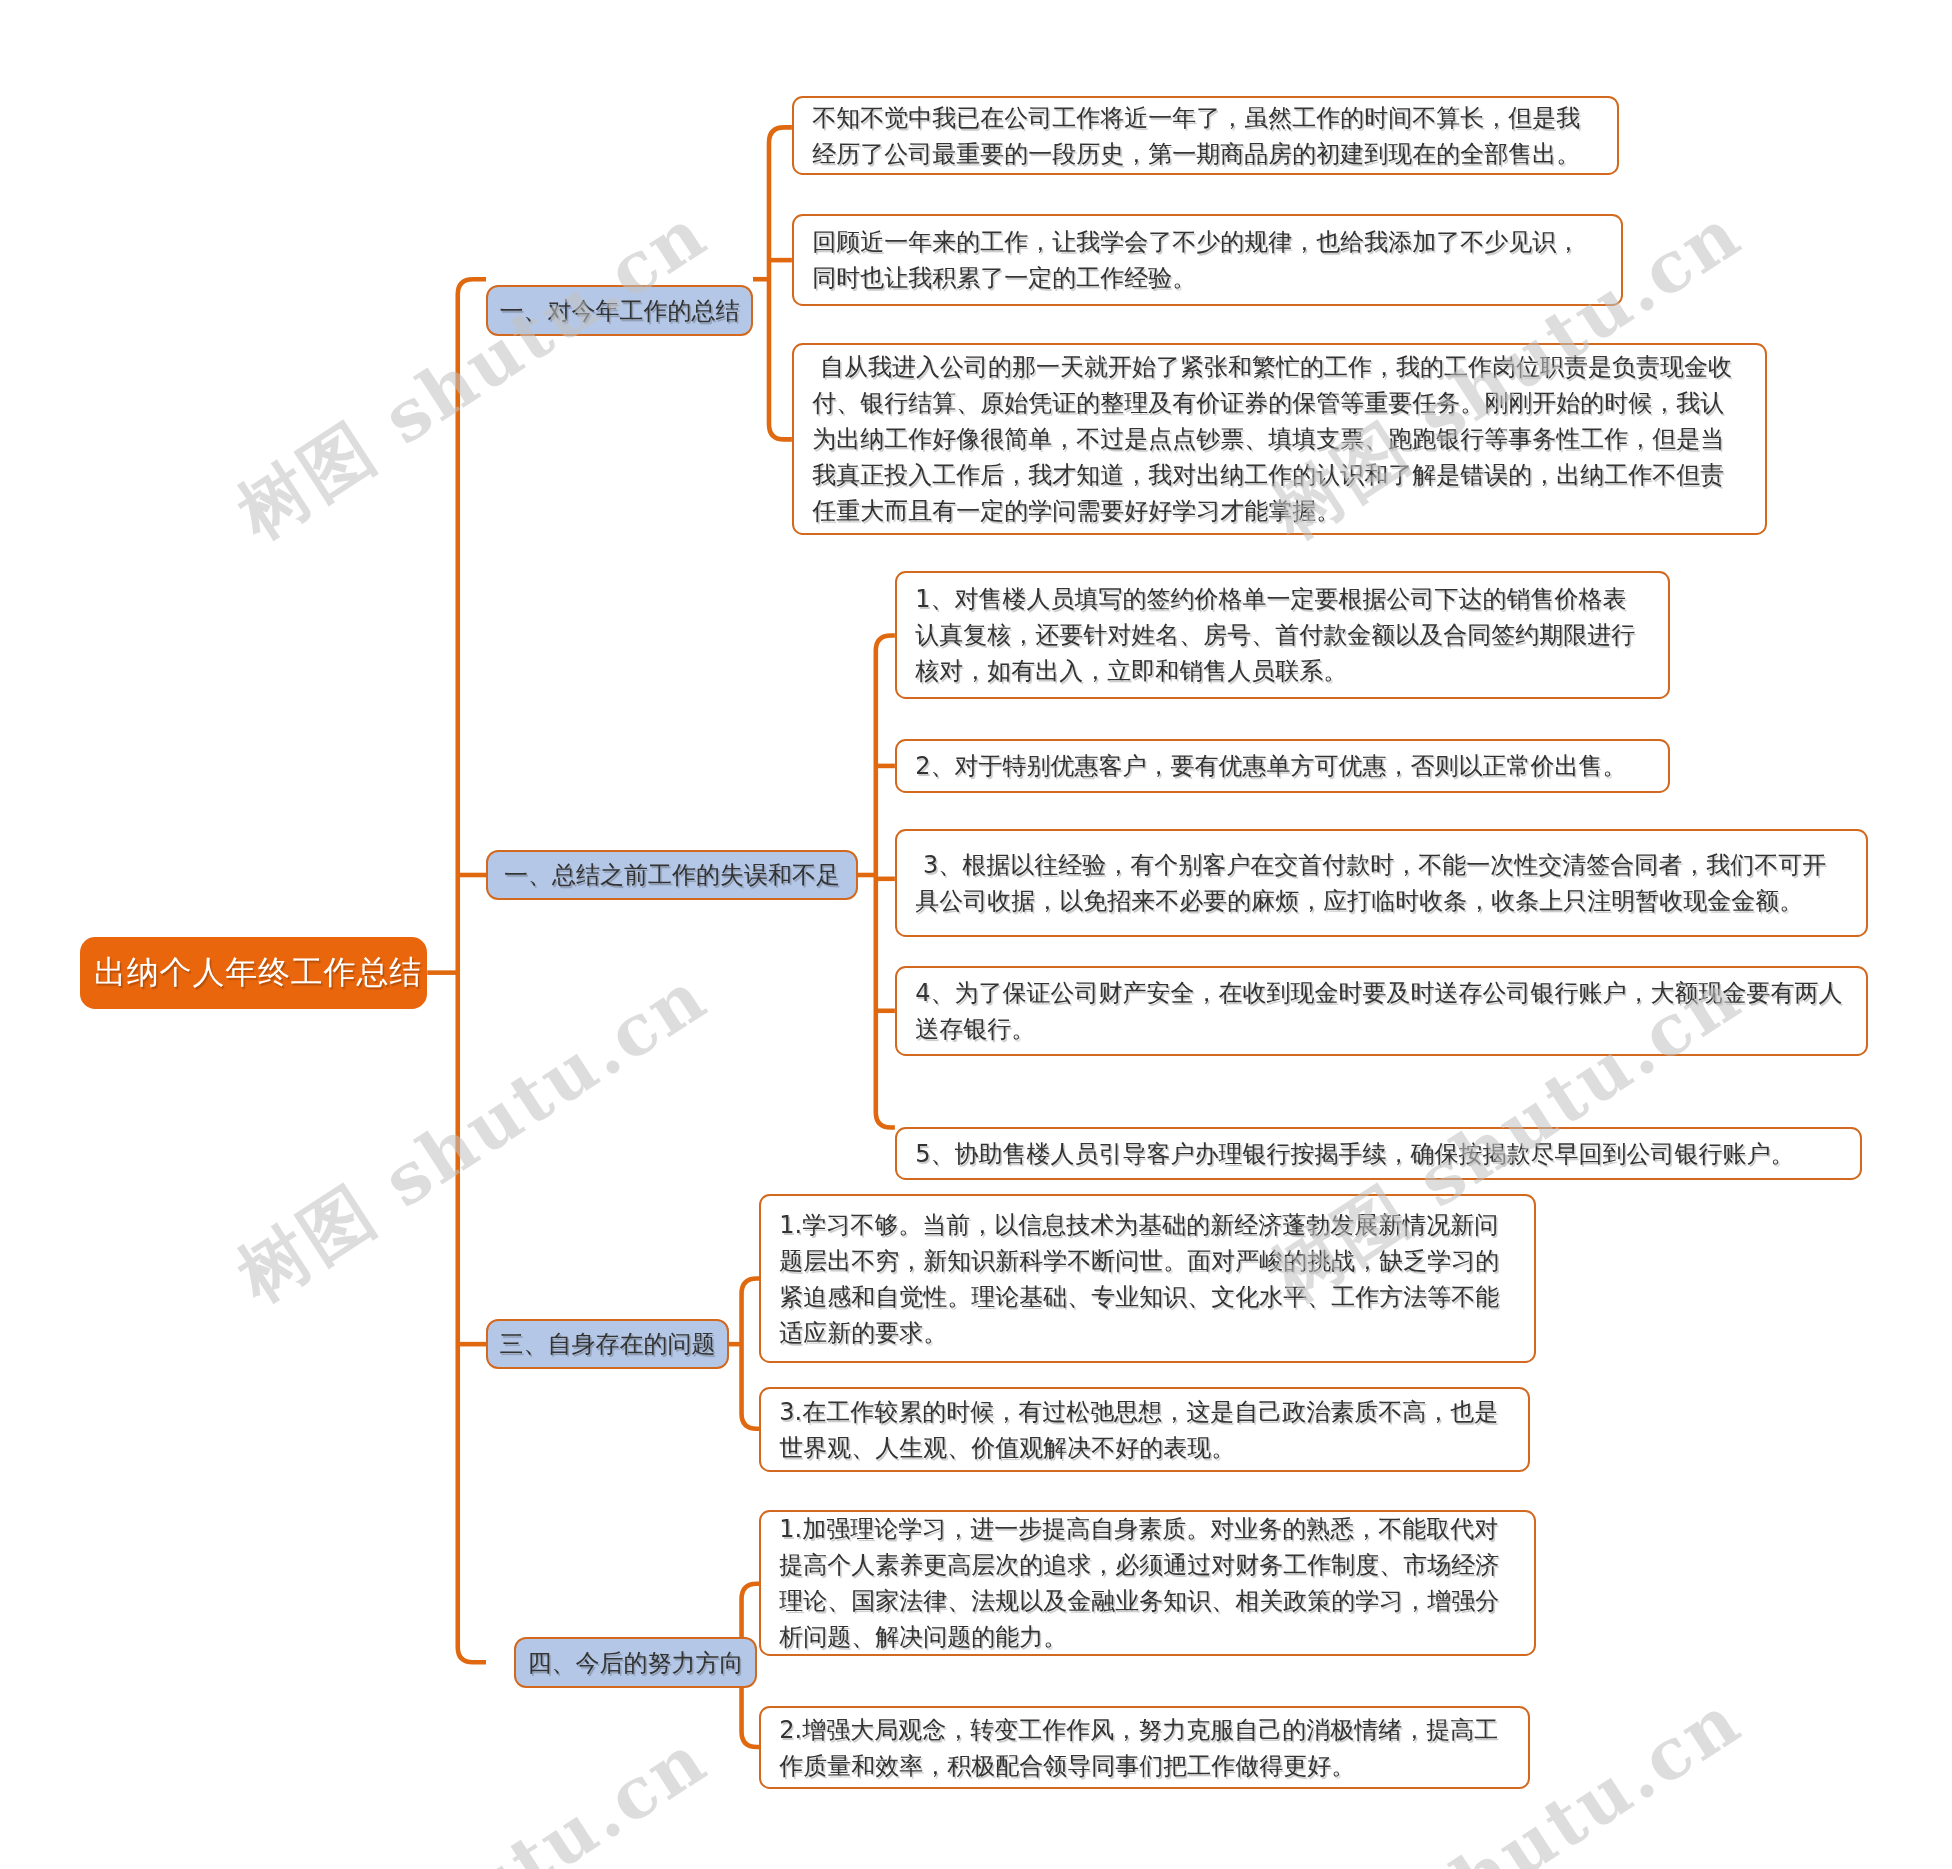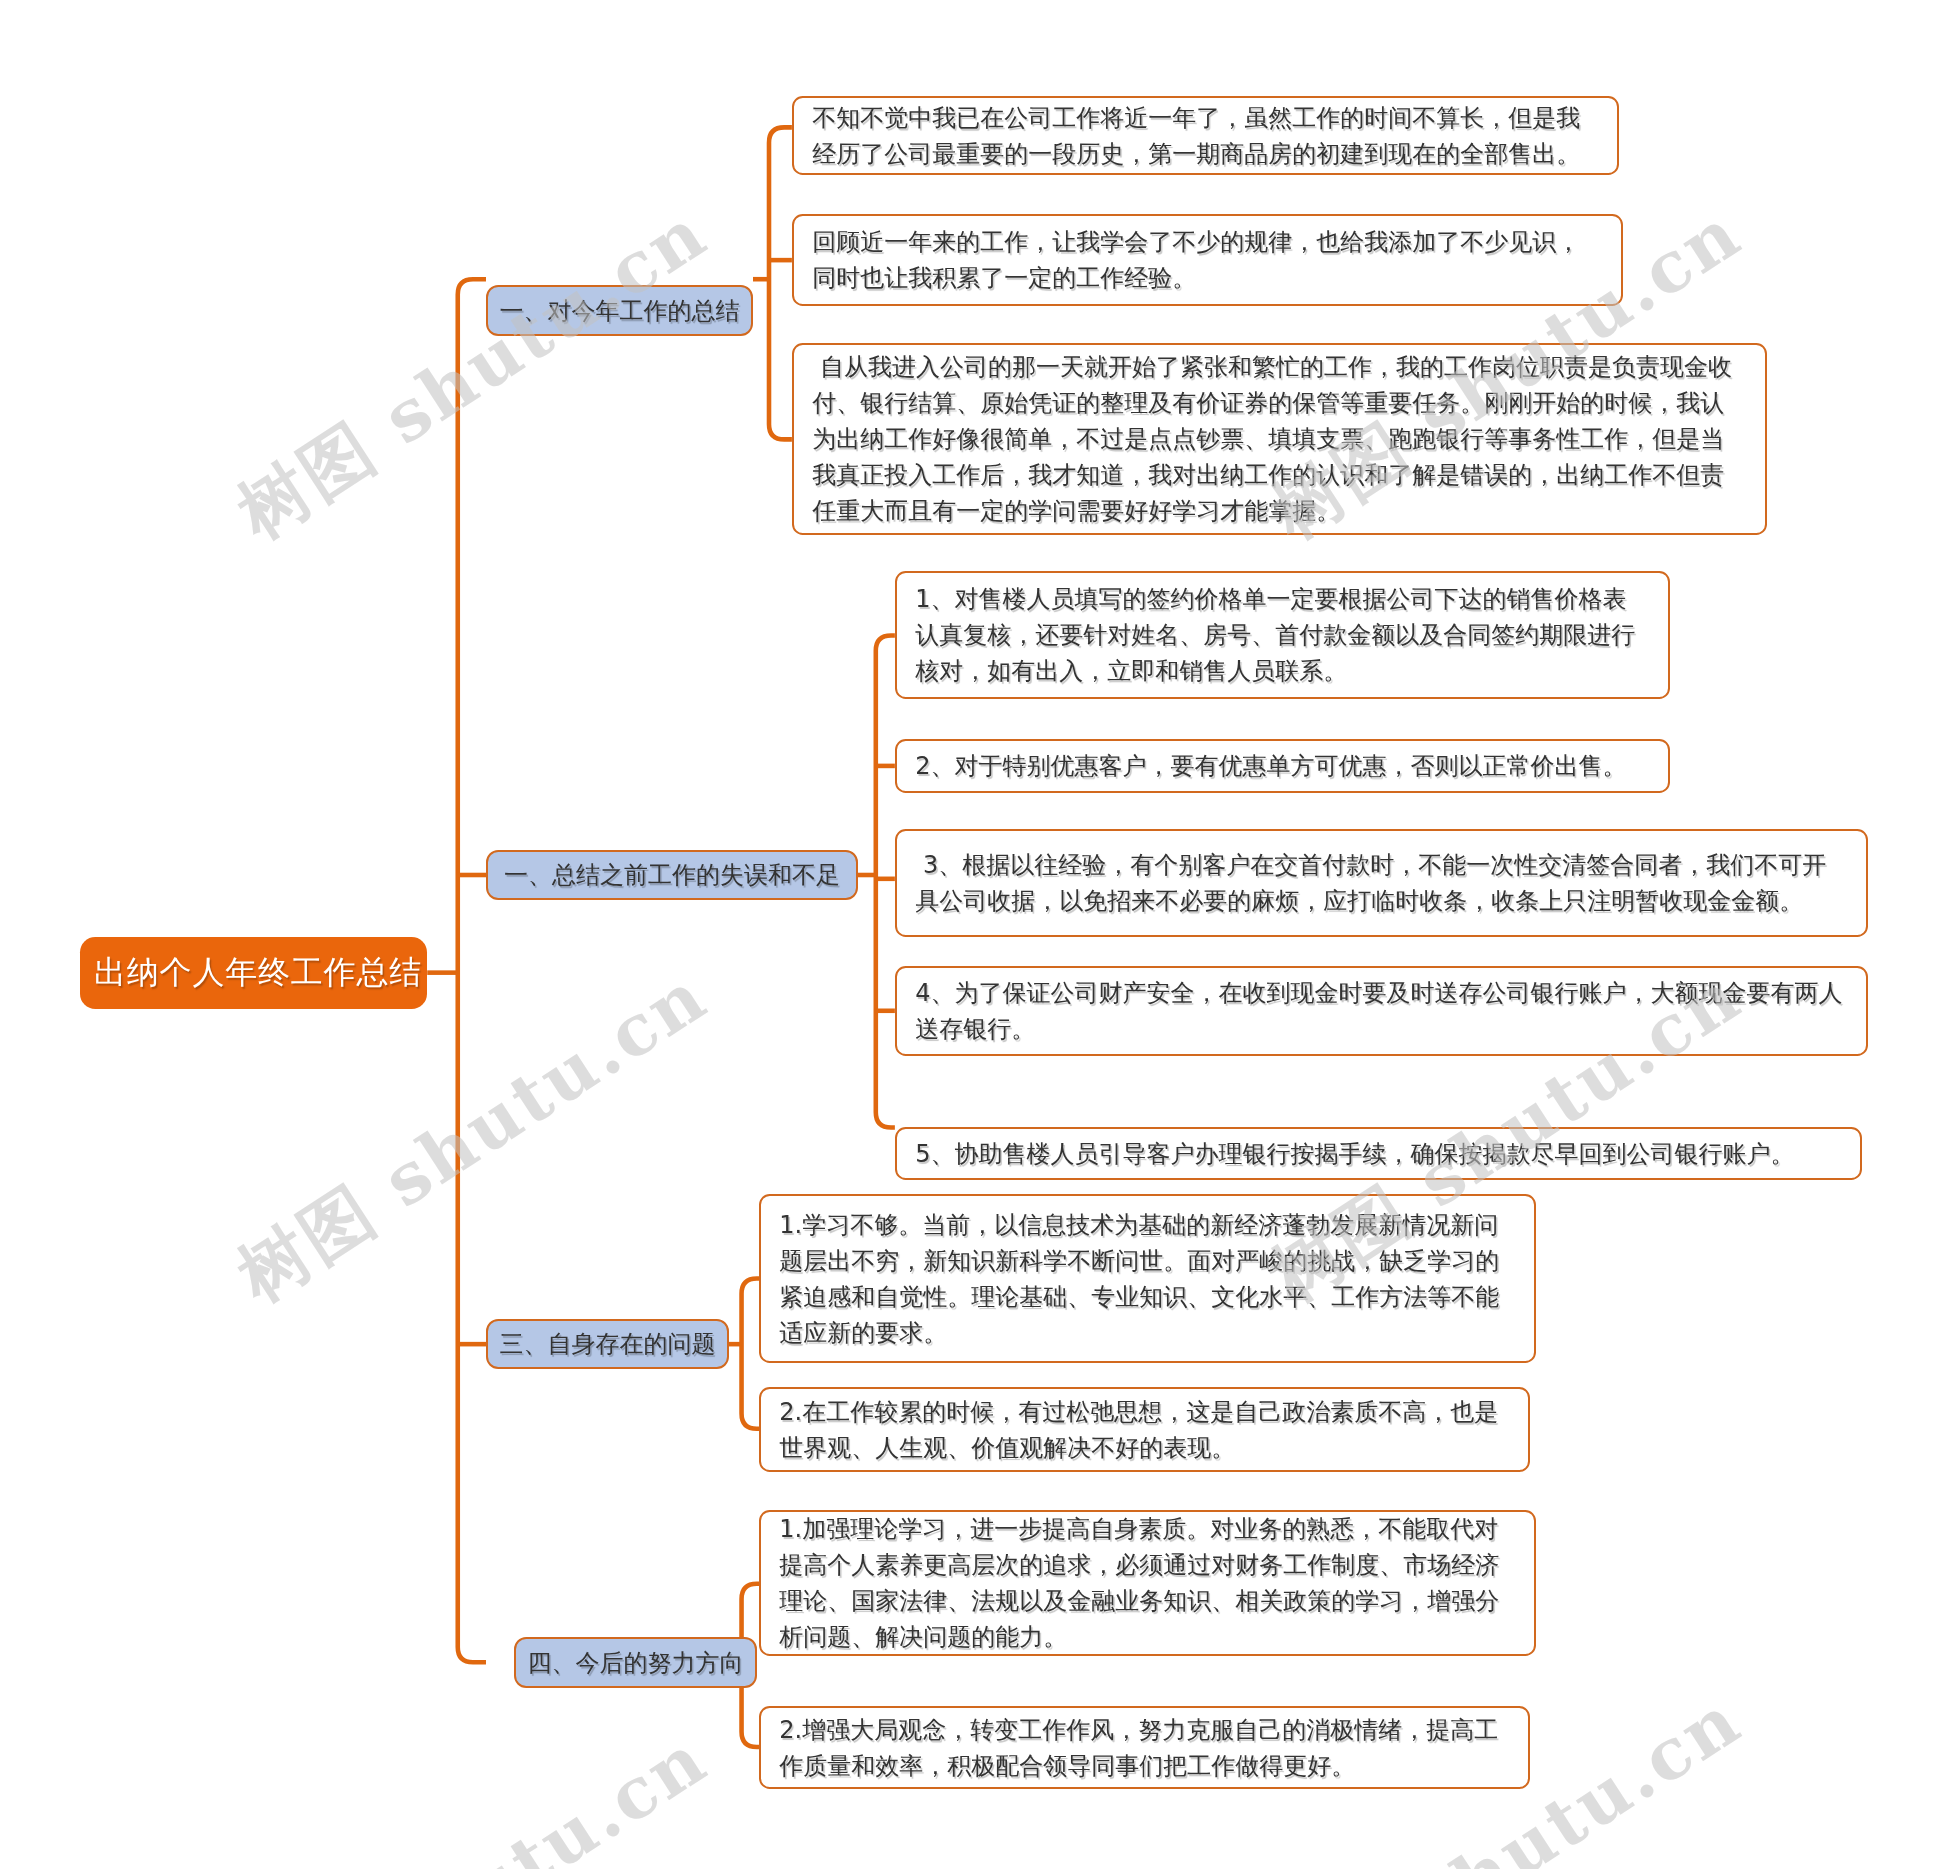--- a/index.html
+++ b/index.html
@@ -119,21 +119,21 @@
     <span>4、为了保证公司财产安全，在收到现金时要及时送存公司银行账户，大额现金要有两人送存银行。</span>
   </div>
   <div id="n25" class="node leaf">
     <span>5、协助售楼人员引导客户办理银行按揭手续，确保按揭款尽早回到公司银行账户。</span>
   </div>
 
   <div id="n31" class="node leaf">
     <span>1.学习不够。当前，以信息技术为基础的新经济蓬勃发展新情况新问题层出不穷，新知识新科学不断问世。面对严峻的挑战，缺乏学习的紧迫感和自觉性。理论基础、专业知识、文化水平、工作方法等不能适应新的要求。</span>
   </div>
   <div id="n32" class="node leaf">
-    <span>2.在工作较累的时候，有过松弛思想，这是自己政治素质不高，也是世界观、人生观、价值观解决不好的表现。</span>
+    <span>3.在工作较累的时候，有过松弛思想，这是自己政治素质不高，也是世界观、人生观、价值观解决不好的表现。</span>
   </div>
 
   <div id="n41" class="node leaf">
     <span>1.加强理论学习，进一步提高自身素质。对业务的熟悉，不能取代对提高个人素养更高层次的追求，必须通过对财务工作制度、市场经济理论、国家法律、法规以及金融业务知识、相关政策的学习，增强分析问题、解决问题的能力。</span>
   </div>
   <div id="n42" class="node leaf">
     <span>2.增强大局观念，转变工作作风，努力克服自己的消极情绪，提高工作质量和效率，积极配合领导同事们把工作做得更好。</span>
   </div>
 
   <div id="wm1" class="wm">树图 shutu.cn</div>

